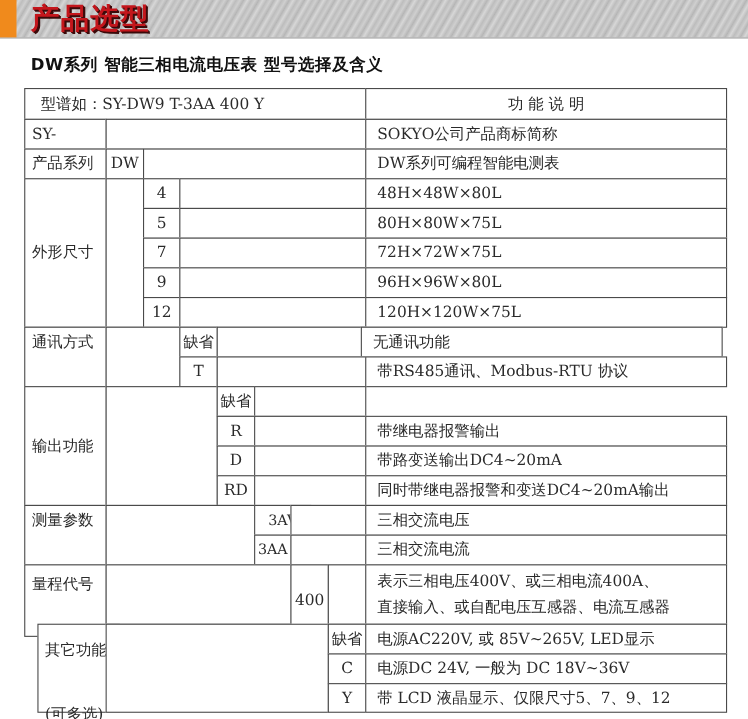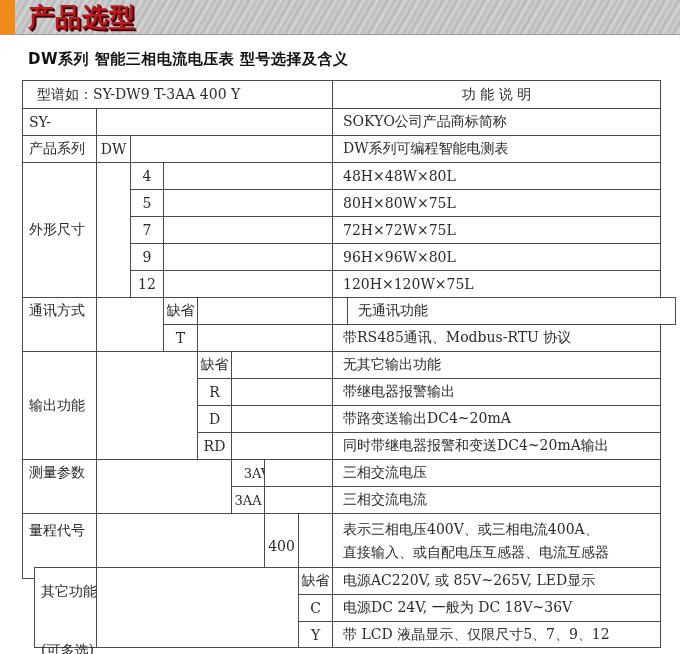--- a/index.html
+++ b/index.html
@@ -66,31 +66,30 @@
   <div class="cell desc" style="left:310px;top:163px;width:329px;height:28px;">96H×96W×80L</div>
 
   <div class="cell c" style="left:108px;top:190px;width:34px;height:28px;">12</div>
   <div class="cell" style="left:141px;top:190px;width:170px;height:28px;"></div>
   <div class="cell desc" style="left:310px;top:190px;width:329px;height:28px;">120H×120W×75L</div>
 
   <div class="cell" style="left:0;top:217px;width:75px;height:55px;align-items:flex-start;padding-top:4px;">通讯方式</div>
   <div class="cell" style="left:74px;top:217px;width:68px;height:55px;"></div>
   <div class="cell c" style="left:141px;top:217px;width:35px;height:28px;">缺省</div>
   <div class="cell" style="left:175px;top:217px;width:136px;height:28px;"></div>
-  <div class="cell desc" style="left:325px;top:217px;width:329px;height:28px;">无通讯功能</div>
+  <div class="cell desc" style="left:306px;top:217px;width:329px;height:28px;">无通讯功能</div>
 
   <div class="cell c" style="left:141px;top:244px;width:35px;height:28px;">T</div>
   <div class="cell" style="left:175px;top:244px;width:136px;height:28px;"></div>
   <div class="cell desc" style="left:310px;top:244px;width:329px;height:28px;">带RS485通讯、Modbus-RTU 协议</div>
 
   <div class="cell" style="left:0;top:271px;width:75px;height:109px;">输出功能</div>
   <div class="cell" style="left:74px;top:271px;width:102px;height:109px;"></div>
   <div class="cell c" style="left:175px;top:271px;width:35px;height:28px;">缺省</div>
   <div class="cell" style="left:209px;top:271px;width:102px;height:28px;"></div>
-  <div class="cell desc" style="left:310px;top:271px;width:329px;height:28px;">无其它输出功能</div>
 
   <div class="cell c" style="left:175px;top:298px;width:35px;height:28px;">R</div>
   <div class="cell" style="left:209px;top:298px;width:102px;height:28px;"></div>
   <div class="cell desc" style="left:310px;top:298px;width:329px;height:28px;">带继电器报警输出</div>
 
   <div class="cell c" style="left:175px;top:325px;width:35px;height:28px;">D</div>
   <div class="cell" style="left:209px;top:325px;width:102px;height:28px;"></div>
   <div class="cell desc" style="left:310px;top:325px;width:329px;height:28px;">带路变送输出DC4~20mA</div>
 
   <div class="cell c" style="left:175px;top:352px;width:35px;height:28px;">RD</div>

